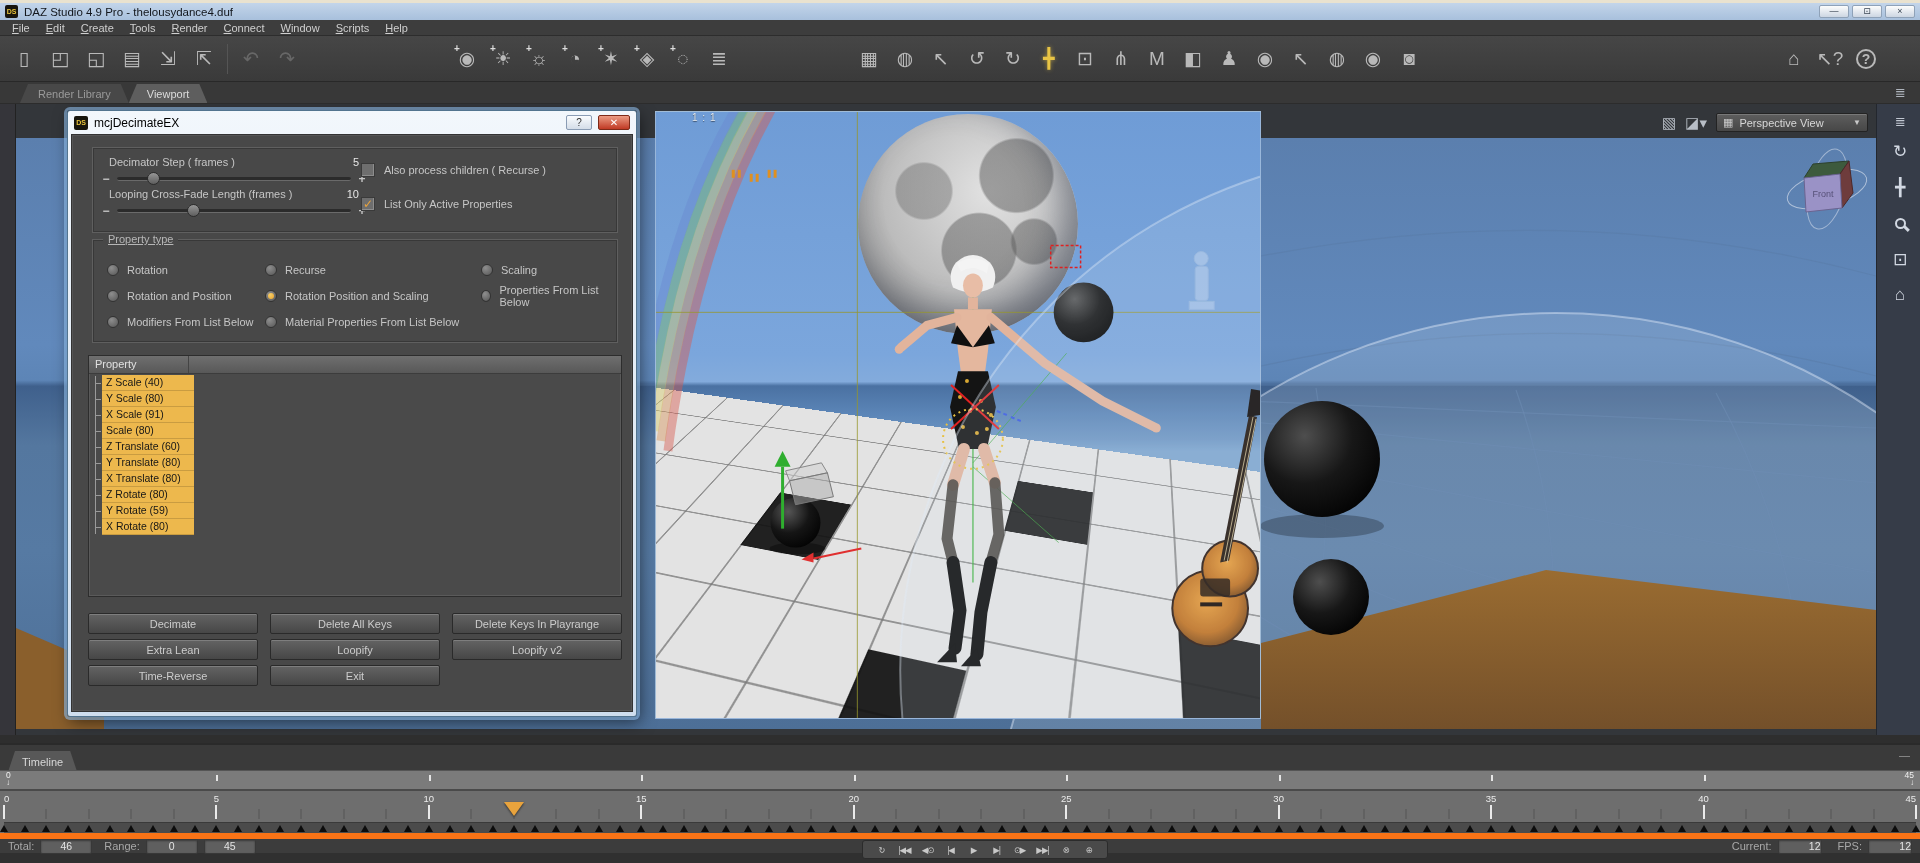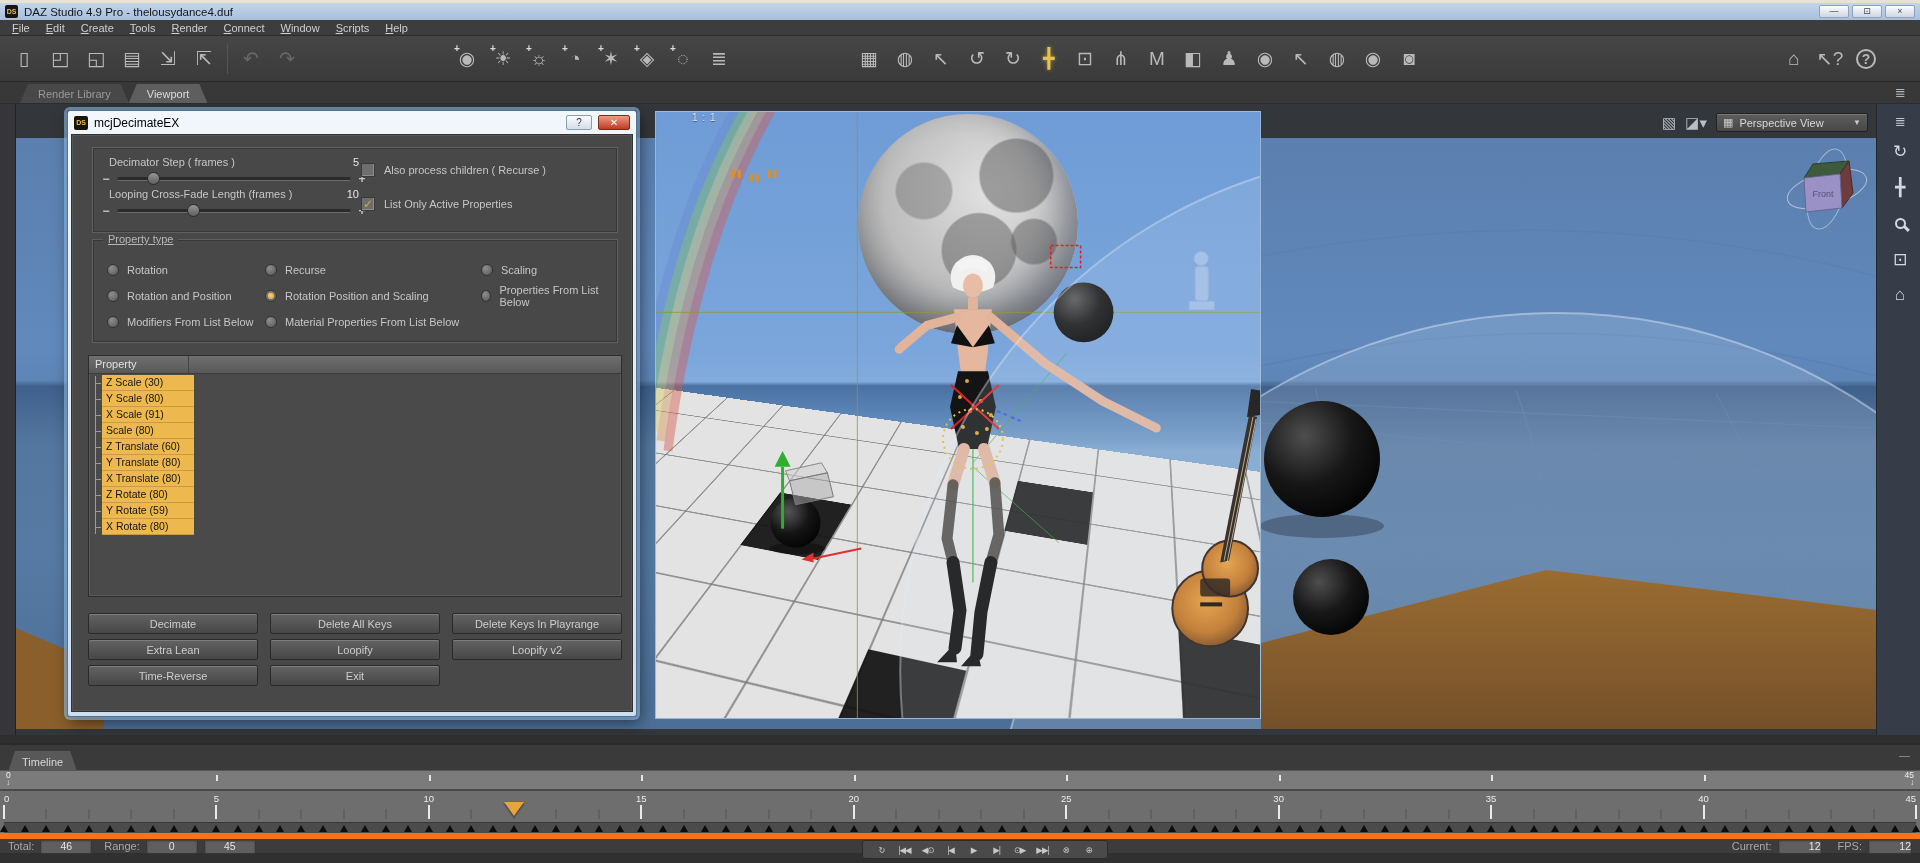--- a/index.html
+++ b/index.html
@@ -510,21 +510,21 @@
                 <span class="radio-label">Material Properties From List Below</span>
               </div>
             </div>
         </div>
 
         <div class="plist">
           <div class="plist-head">
             <div class="c1">Property</div>
           </div>
           <ul id="plist-items">
-              <li>Z Scale (30)</li>
+              <li>Z Scale (40)</li>
               <li>Y Scale (80)</li>
               <li>X Scale (91)</li>
               <li>Scale (80)</li>
               <li>Z Translate (60)</li>
               <li>Y Translate (80)</li>
               <li>X Translate (80)</li>
               <li>Z Rotate (80)</li>
               <li>Y Rotate (59)</li>
               <li>X Rotate (80)</li>
             </ul>

